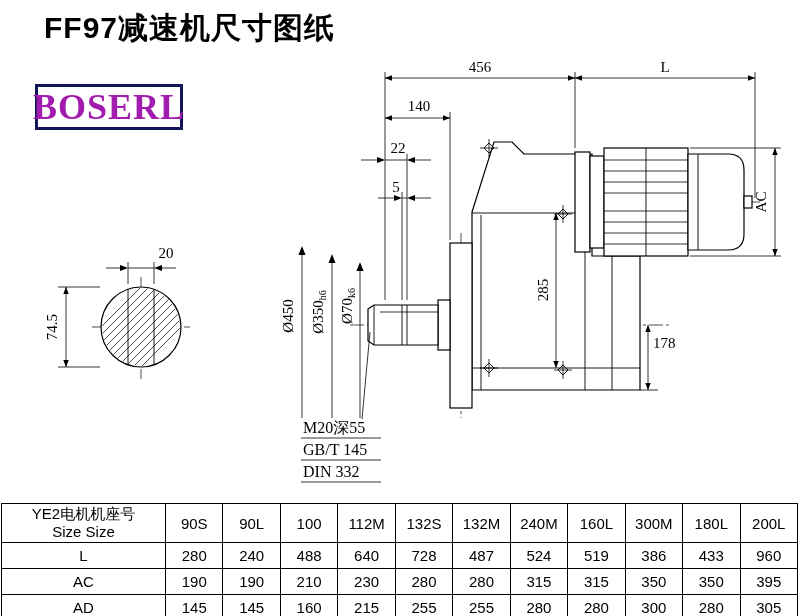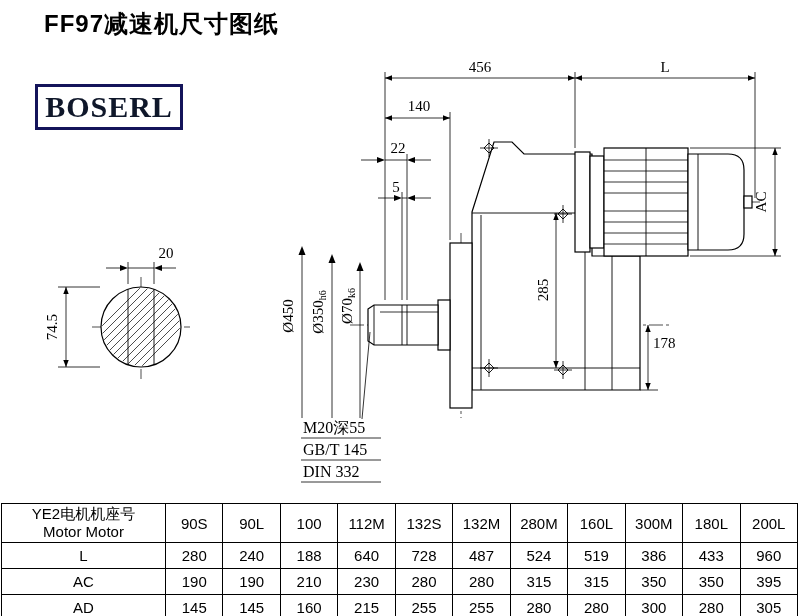--- a/index.html
+++ b/index.html
@@ -1,23 +1,23 @@
 <!DOCTYPE html>
 <html><head>
 <meta charset="utf-8">
 <style>
   html,body {margin:0; padding:0; background:#fff;}
   .page {position:relative; width:800px; height:616px; background:#fff; overflow:hidden;
          font-family:"Liberation Sans", sans-serif; color:#000;}
-  .title {position:absolute; left:44px; top:8px; margin:0; font-size:24px; font-weight:bold;
+  .title {position:absolute; left:44px; top:8px; margin:0; font-size:30px; font-weight:bold;
           letter-spacing:1px; font-family:"Liberation Sans", sans-serif;}
   .logo {position:absolute; left:35px; top:84px; width:142px; height:40px;
          border:3px solid #14145a; display:flex; align-items:center; justify-content:center; box-sizing:content-box;}
-  .logo span {font-family:"Liberation Serif", serif; font-weight:bold; font-size:30px;
-              color:#0f172a; letter-spacing:1px; line-height:1;}
+  .logo span {font-family:"Liberation Serif", serif; font-weight:bold; font-size:36px;
+              color:#a21caf; letter-spacing:1px; line-height:1;}
   svg.drawing {position:absolute; left:0; top:0;}
   
   .outline {fill:#fff; stroke:#000; stroke-width:1.2;}
   .detail  {fill:none; stroke:#000; stroke-width:0.9;}
   .thin    {fill:none; stroke:#000; stroke-width:0.8;}
   .cl      {fill:none; stroke:#000; stroke-width:0.7; stroke-dasharray:14 3 3 3;}
   .hatch line {stroke:#000; stroke-width:0.7;}
   .arr     {fill:#000; stroke:none;}
   text.dim {font-family:"Liberation Serif", serif; font-size:15px; fill:#000;}
   text.note{font-family:"Liberation Serif", serif; font-size:16px; fill:#000;}
@@ -237,39 +237,39 @@
         <col>
         <col>
         <col>
         <col>
         <col>
     </colgroup>
     <tbody>
       <tr>
         <th class="hdrcell">
           <div>YE2电机机座号</div>
-          <div>Motor Motor</div>
+          <div>Size Size</div>
         </th>
         <th>90S</th>
         <th>90L</th>
         <th>100</th>
         <th>112M</th>
         <th>132S</th>
         <th>132M</th>
-        <th>280M</th>
+        <th>240M</th>
         <th>160L</th>
         <th>300M</th>
         <th>180L</th>
         <th>200L</th>
       </tr>
       <tr>
         <th>L</th>
         <td>280</td>
         <td>240</td>
-        <td>188</td>
+        <td>488</td>
         <td>640</td>
         <td>728</td>
         <td>487</td>
         <td>524</td>
         <td>519</td>
         <td>386</td>
         <td>433</td>
         <td>960</td>
       </tr>
       <tr>

